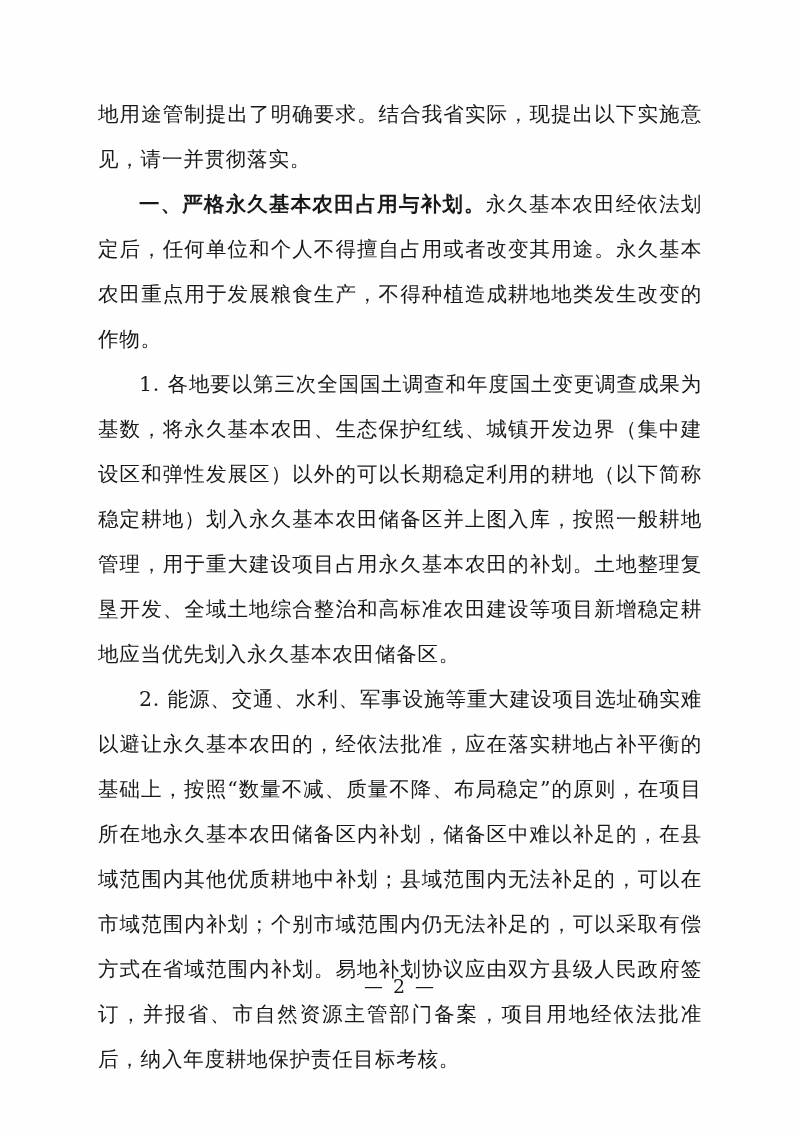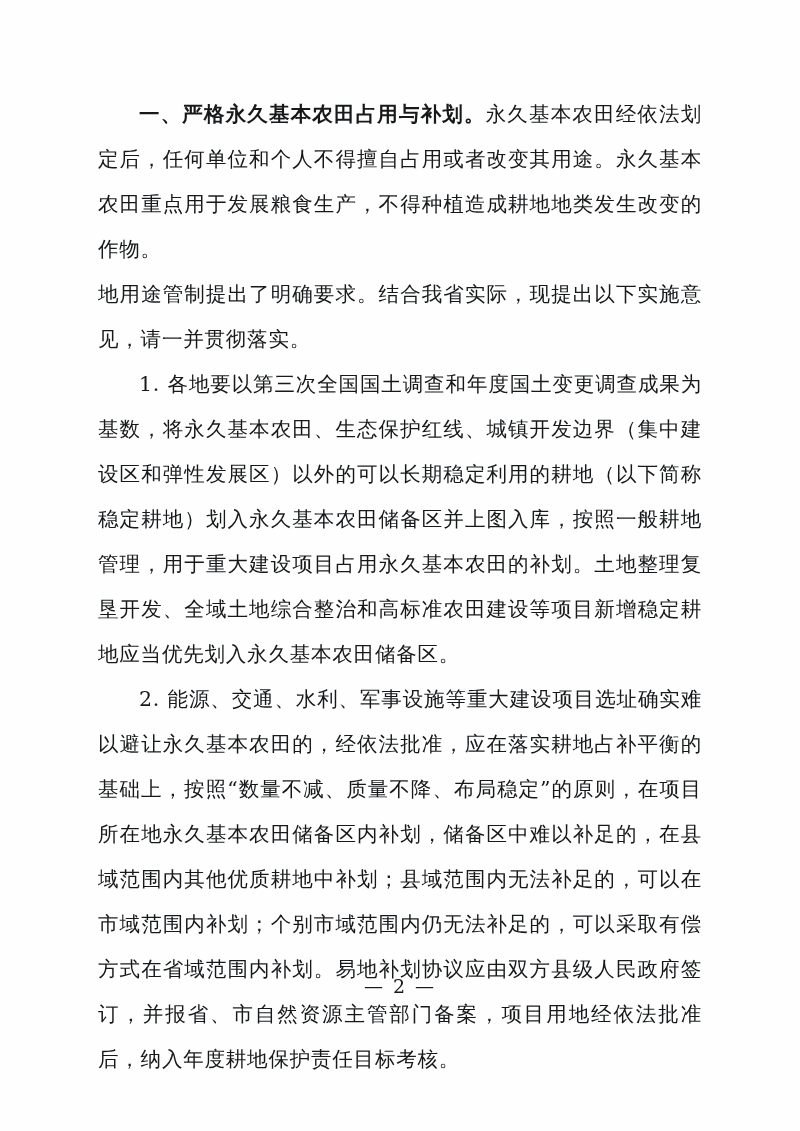--- a/index.html
+++ b/index.html
@@ -57,23 +57,23 @@
     letter-spacing: 2px;
     color: #16181a;
   }
 </style>
 </head>
 <body>
 
 <div class="page">
   <div class="content">
 
+    <p class="para">地用途管制提出了明确要求。结合我省实际，现提出以下实施意见，请一并贯彻落实。</p>
+
     <p class="para indent"><span class="bold-lead">一、严格永久基本农田占用与补划。</span><span>永久基本农田经依法划定后，任何单位和个人不得擅自占用或者改变其用途。永久基本农田重点用于发展粮食生产，不得种植造成耕地地类发生改变的作物。</span></p>
-
-    <p class="para">地用途管制提出了明确要求。结合我省实际，现提出以下实施意见，请一并贯彻落实。</p>
 
     <p class="para indent-num">1. 各地要以第三次全国国土调查和年度国土变更调查成果为基数，将永久基本农田、生态保护红线、城镇开发边界（集中建设区和弹性发展区）以外的可以长期稳定利用的耕地（以下简称稳定耕地）划入永久基本农田储备区并上图入库，按照一般耕地管理，用于重大建设项目占用永久基本农田的补划。土地整理复垦开发、全域土地综合整治和高标准农田建设等项目新增稳定耕地应当优先划入永久基本农田储备区。</p>
 
     <p class="para indent-num">2. 能源、交通、水利、军事设施等重大建设项目选址确实难以避让永久基本农田的，经依法批准，应在落实耕地占补平衡的基础上，按照“数量不减、质量不降、布局稳定”的原则，在项目所在地永久基本农田储备区内补划，储备区中难以补足的，在县域范围内其他优质耕地中补划；县域范围内无法补足的，可以在市域范围内补划；个别市域范围内仍无法补足的，可以采取有偿方式在省域范围内补划。易地补划协议应由双方县级人民政府签订，并报省、市自然资源主管部门备案，项目用地经依法批准后，纳入年度耕地保护责任目标考核。</p>
 
   </div>
 
   <div class="footer">
     <span>— 2 —</span>
   </div>

